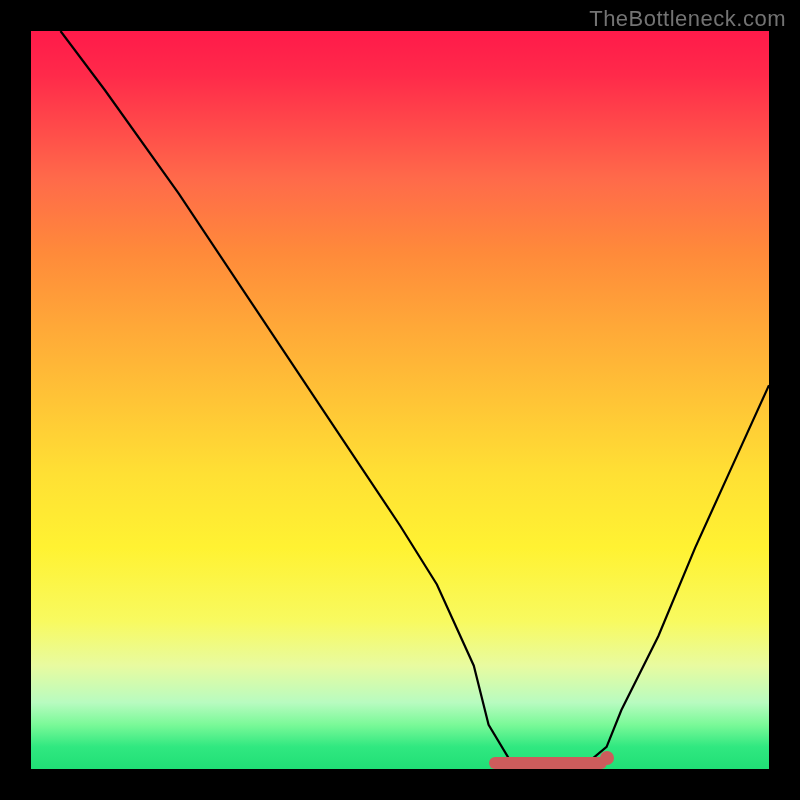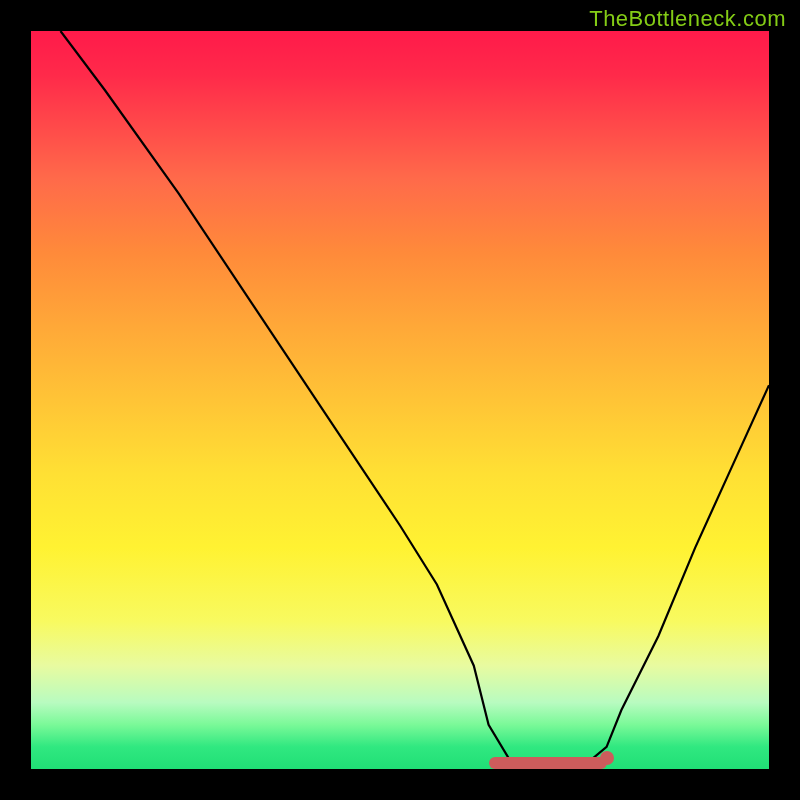--- a/index.html
+++ b/index.html
@@ -8,21 +8,21 @@
     height: 800px;
     background: #000;
     font-family: Arial, sans-serif;
     overflow: hidden;
     position: relative;
   }
   .watermark {
     position: absolute;
     top: 6px;
     right: 14px;
-    color: #84cc16;
+    color: #737373;
     font-size: 22px;
     font-weight: 500;
     letter-spacing: 0.5px;
     z-index: 10;
   }
   .plot-area {
     position: absolute;
     left: 31px;
     top: 31px;
     width: 738px;

